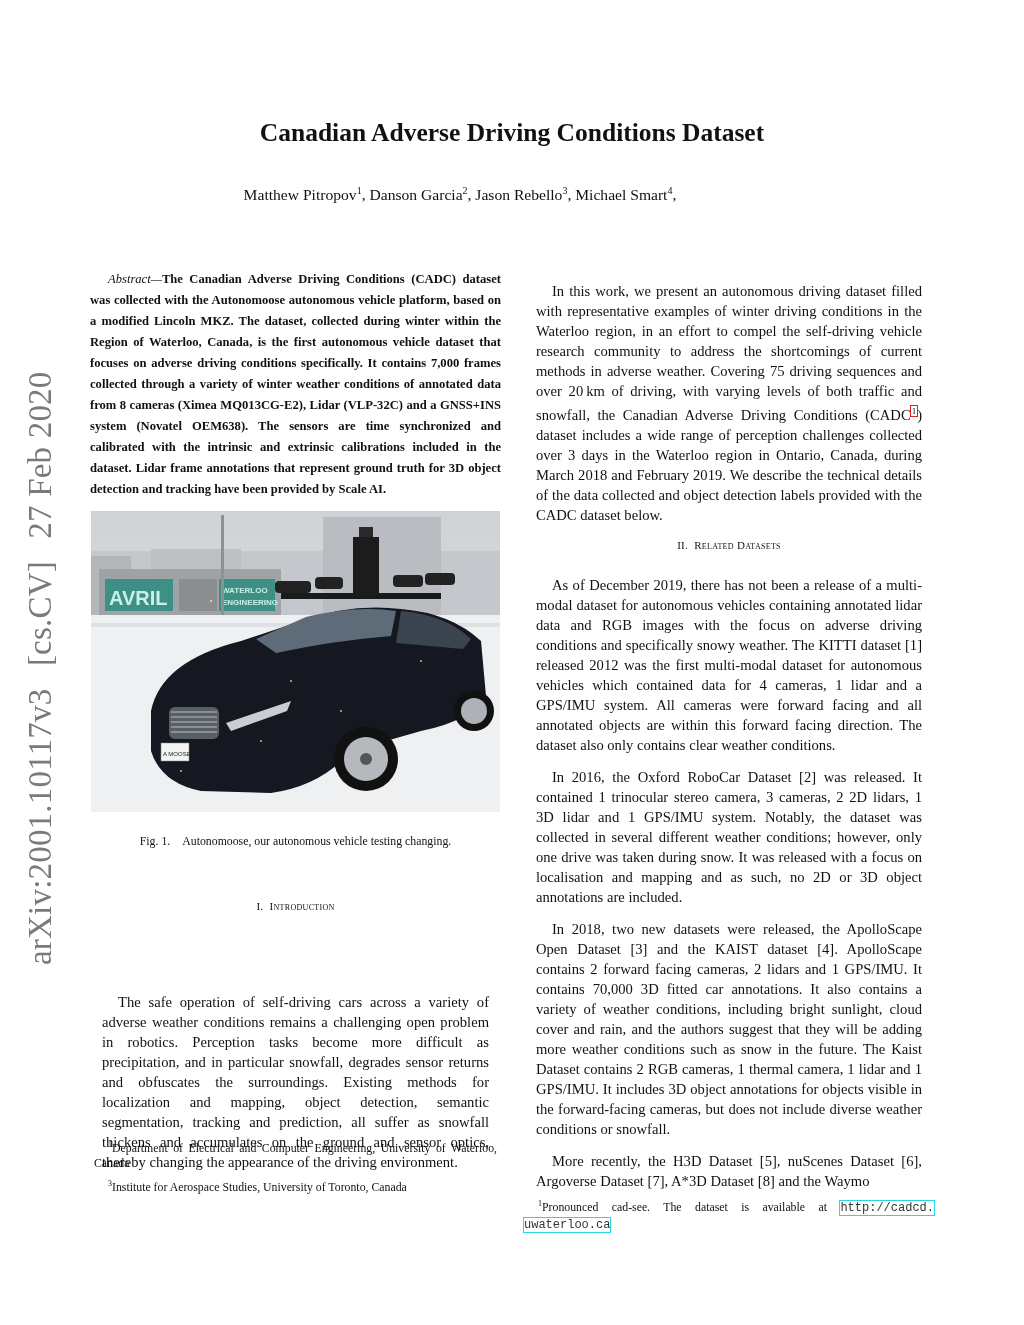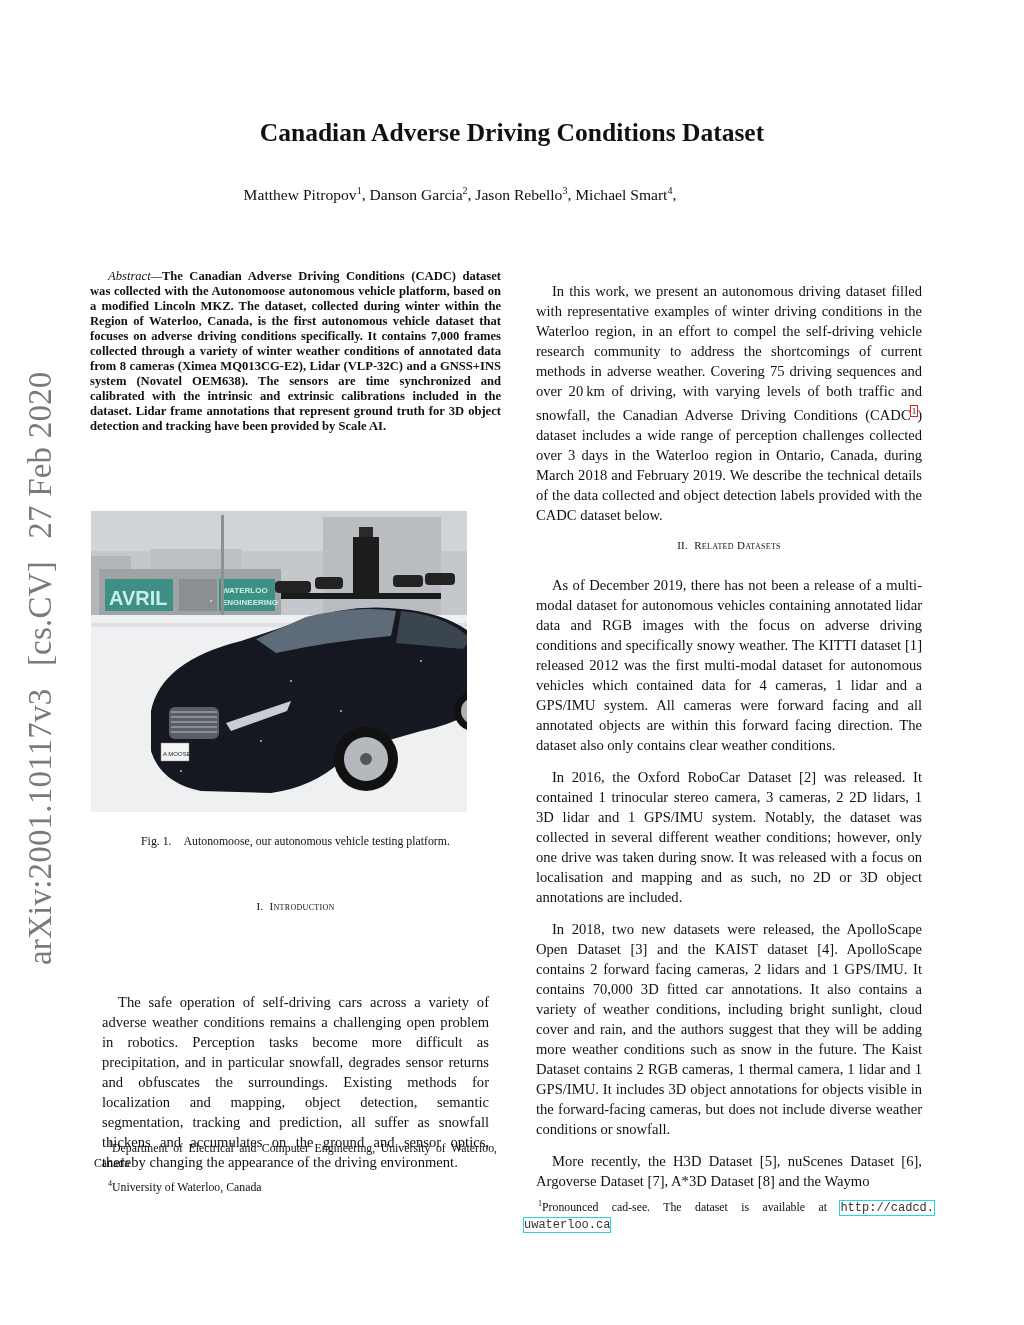--- a/index.html
+++ b/index.html
@@ -20,26 +20,26 @@
   .authors {
     position: absolute; left: 0; width: 920px; top: 180px; text-align: center;
     font-size: 15.6px; line-height: 21px;
   }
   .authors sup { font-size: 10px; }
   .col { position: absolute; font-size: 14.6px; line-height: 20px; text-align: justify; }
   .col-left { left: 90px; width: 411px; }
   .col-right { left: 524px; width: 410px; }
   .abstract {
     position: absolute; left: 90px; top: 269px; width: 411px;
-    font-size: 12.6px; line-height: 15px; font-weight: bold; text-align: justify;
+    font-size: 12.6px; line-height: 21px; font-weight: bold; text-align: justify;
     text-indent: 18px;
   }
   .abstract .lead { font-style: italic; font-weight: normal; }
   .figure {
-    position: absolute; left: 91px; top: 511px; width: 376px; height: 301px;
+    position: absolute; left: 91px; top: 511px; width: 409px; height: 301px;
     background: linear-gradient(180deg, #cfd2d6 0%, #d8dadd 40%, #e6e7ea 62%, #eef0f2 100%);
     overflow: hidden;
   }
   .fig-caption {
     position: absolute; left: 90px; width: 411px; top: 834px; text-align: center;
     font-size: 11.8px;
   }
   .fig-caption .gap { display: inline-block; width: 12px; }
   .section-head {
     position: absolute; text-align: center; font-size: 11px; letter-spacing: 0.3px;
@@ -149,35 +149,35 @@
         <circle cx="200" cy="170" r="1"></circle>
       <circle cx="330" cy="150" r="1"></circle>
         <circle cx="250" cy="200" r="1"></circle>
         <circle cx="170" cy="230" r="1"></circle>
       <circle cx="90" cy="260" r="1"></circle>
         <circle cx="360" cy="230" r="1"></circle>
     </g>
   </svg>
 </div>
 <div class="fig-caption">
-  <span>Fig. 1.</span><span class="gap"></span><span>Autonomoose, our autonomous vehicle testing platform.</span>
+  <span>Fig. 1.</span><span class="gap"></span><span>Autonomoose, our autonomous vehicle testing changing.</span>
 </div>
 
 <div class="section-head" style="left:90px; width:411px; top:900px;">
   <span>I.</span>&nbsp;&nbsp;<span>Introduction</span>
 </div>
 
 <div class="col col-left" style="top:980px;">
   <p class="para">The safe operation of self-driving cars across a variety of adverse weather conditions remains a challenging open problem in robotics. Perception tasks become more difficult as precipitation, and in particular snowfall, degrades sensor returns and obfuscates the surroundings. Existing methods for localization and mapping, object detection, semantic segmentation, tracking and prediction, all suffer as snowfall thickens and accumulates on the ground and sensor optics, thereby changing the appearance of the driving environment.</p>
 </div>
 
 <div class="rule" style="left:90px; top:1129px; width:0;"></div>
 <div class="footnotes">
   <p><sup>1</sup><span>Department of Electrical and Computer Engineering, University of Waterloo, Canada</span></p>
-  <p><sup>4</sup><span>University of Waterloo, Canada</span></p>
+  <p><sup>3</sup><span>Institute for Aerospace Studies, University of Toronto, Canada</span></p>
 </div>
 
 <div class="col col-right" style="top:269px;">
   <p class="para"><span>In this work, we present an autonomous driving dataset filled with representative examples of winter driving conditions in the Waterloo region, in an effort to compel the self-driving vehicle research community to address the shortcomings of current methods in adverse weather. Covering 75 driving sequences and over 20 km of driving, with varying levels of both traffic and snowfall, the Canadian Adverse Driving Conditions (CADC</span><a class="fnmark">1</a><span>) dataset includes a wide range of perception challenges collected over 3 days in the Waterloo region in Ontario, Canada, during March 2018 and February 2019. We describe the technical details of the data collected and object detection labels provided with the CADC dataset below.</span></p>
 </div>
 
 <div class="section-head" style="left:524px; width:410px; top:539px;">
   <span>II.</span>&nbsp;&nbsp;<span>Related Datasets</span>
 </div>
 

